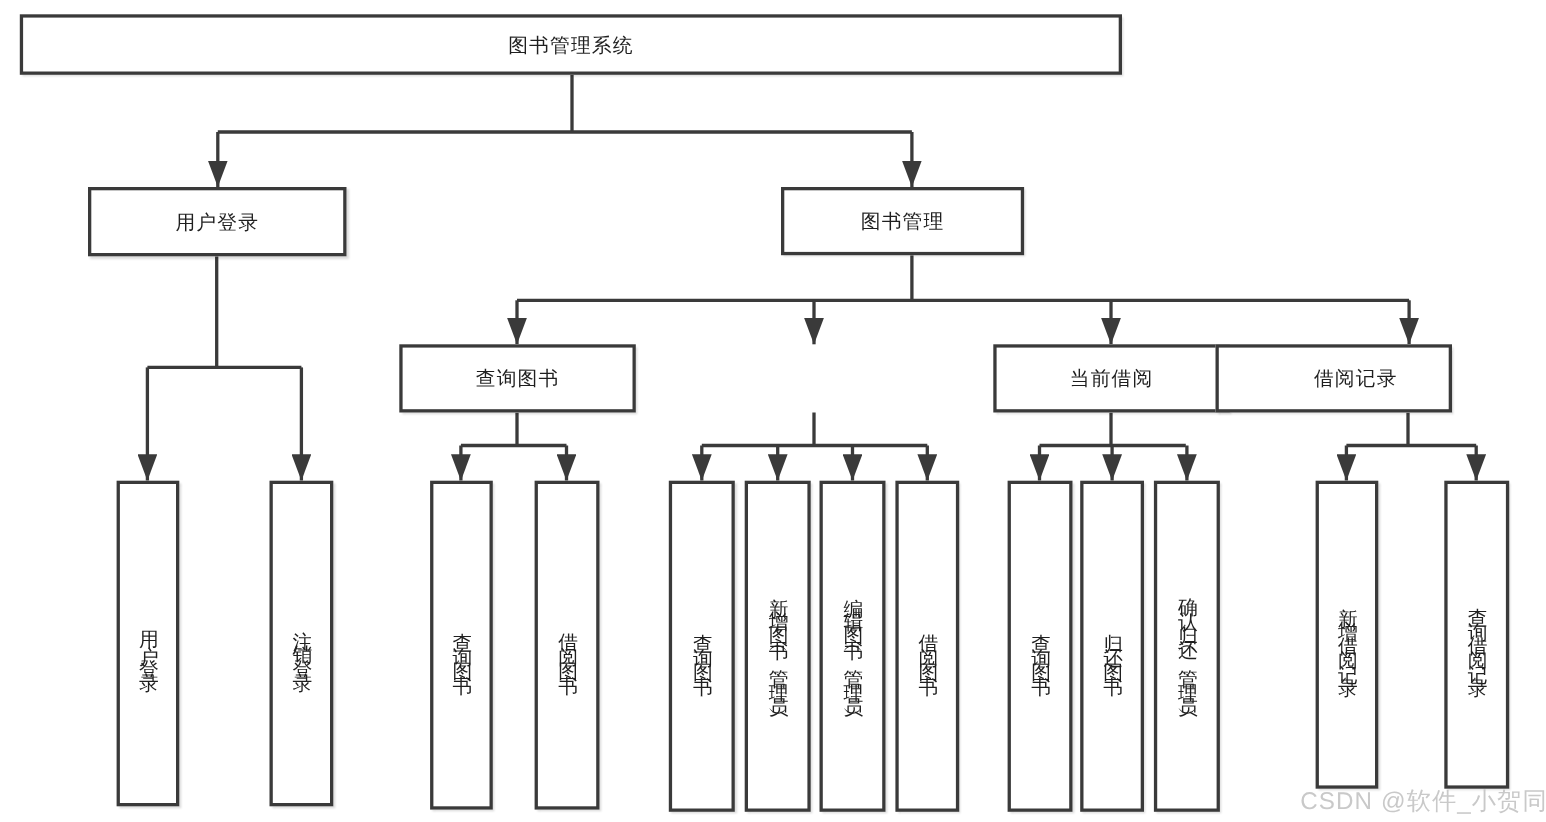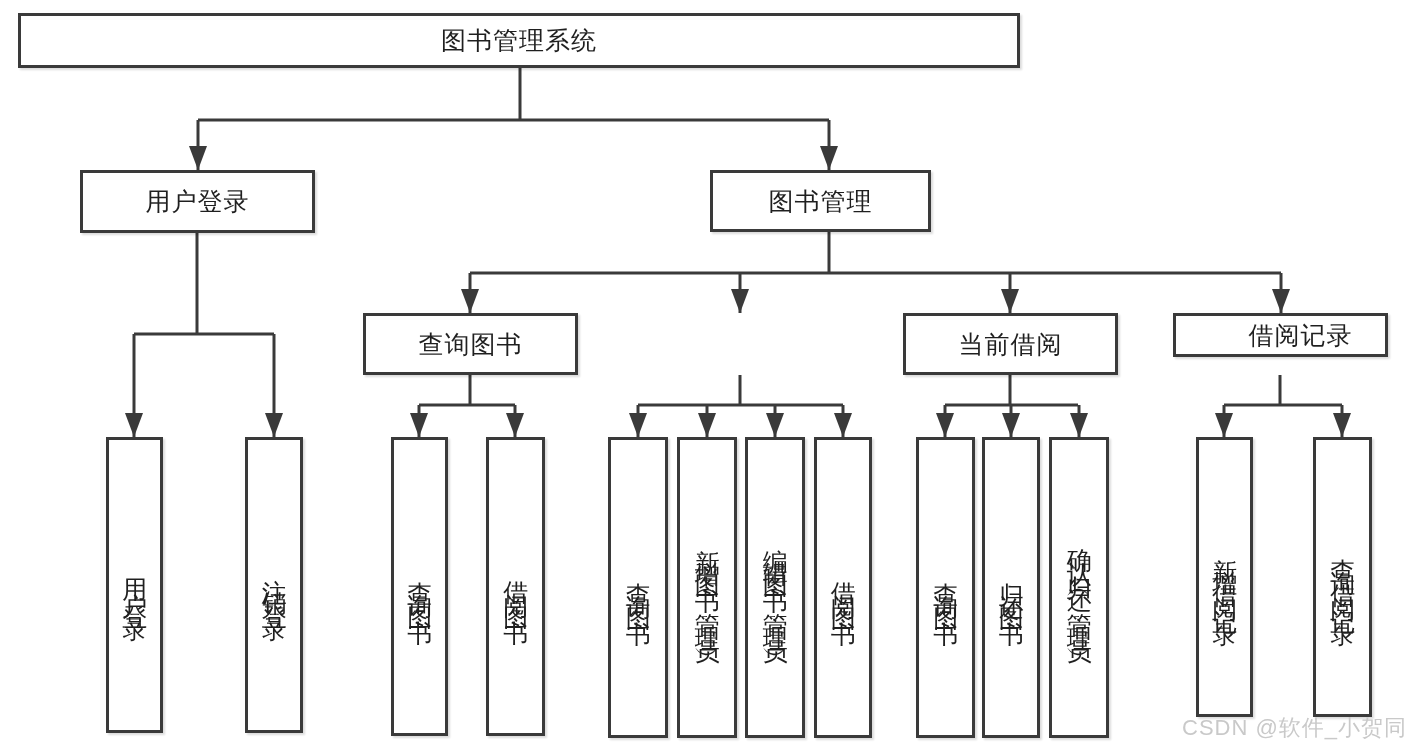--- a/index.html
+++ b/index.html
@@ -31,21 +31,21 @@
   }
   .node{
     position:absolute;
     box-sizing:border-box;
     border:3px solid var(--line,#3a3a3a);
     background:#ffffff;
     color:var(--text,#1f1f1f);
     display:flex;
     align-items:center;
     justify-content:center;
-    font-size:25px;
+    font-size:18px;
     letter-spacing:1px;
     box-shadow:2px 2px 2px rgba(0,0,0,0.14);
     z-index:2;
   }
   .node.v{
     writing-mode:vertical-rl;
     text-orientation:mixed;
     letter-spacing:13px;
     line-height:1.1;
     padding:8px 0;
@@ -102,21 +102,21 @@
     <path d="M1342 405 V437" marker-end="url(#arw)"></path>
   </svg>
 
   <div class="node h" style="left:18px;top:13px;width:1002px;height:55px;">图书管理系统</div>
 
   <div class="node h" style="left:80px;top:170px;width:235px;height:63px;">用户登录</div>
   <div class="node h" style="left:710px;top:170px;width:221px;height:62px;">图书管理</div>
 
   <div class="node h" style="left:363px;top:313px;width:215px;height:62px;">查询图书</div>
   <div class="node h" style="left:903px;top:313px;width:215px;height:62px;">当前借阅</div>
-  <div class="node h" style="left:1173px;top:313px;width:215px;height:44px;padding-left:40px;">借阅记录</div>
+  <div class="node h" style="left:1105px;top:313px;width:215px;height:62px;padding-left:40px;">借阅记录</div>
 
   <div class="node v" style="left:106px;top:437px;width:57px;height:296px;">用户登录</div>
   <div class="node v" style="left:245px;top:437px;width:58px;height:296px;">注销登录</div>
 
   <div class="node v" style="left:391px;top:437px;width:57px;height:299px;">查询图书</div>
   <div class="node v" style="left:486px;top:437px;width:59px;height:299px;">借阅图书</div>
 
   <div class="node v" style="left:608px;top:437px;width:60px;height:301px;">查询图书</div>
   <div class="node v" style="left:677px;top:437px;width:60px;height:301px;">新增图书（管理员）</div>
   <div class="node v" style="left:745px;top:437px;width:60px;height:301px;">编辑图书（管理员）</div>

